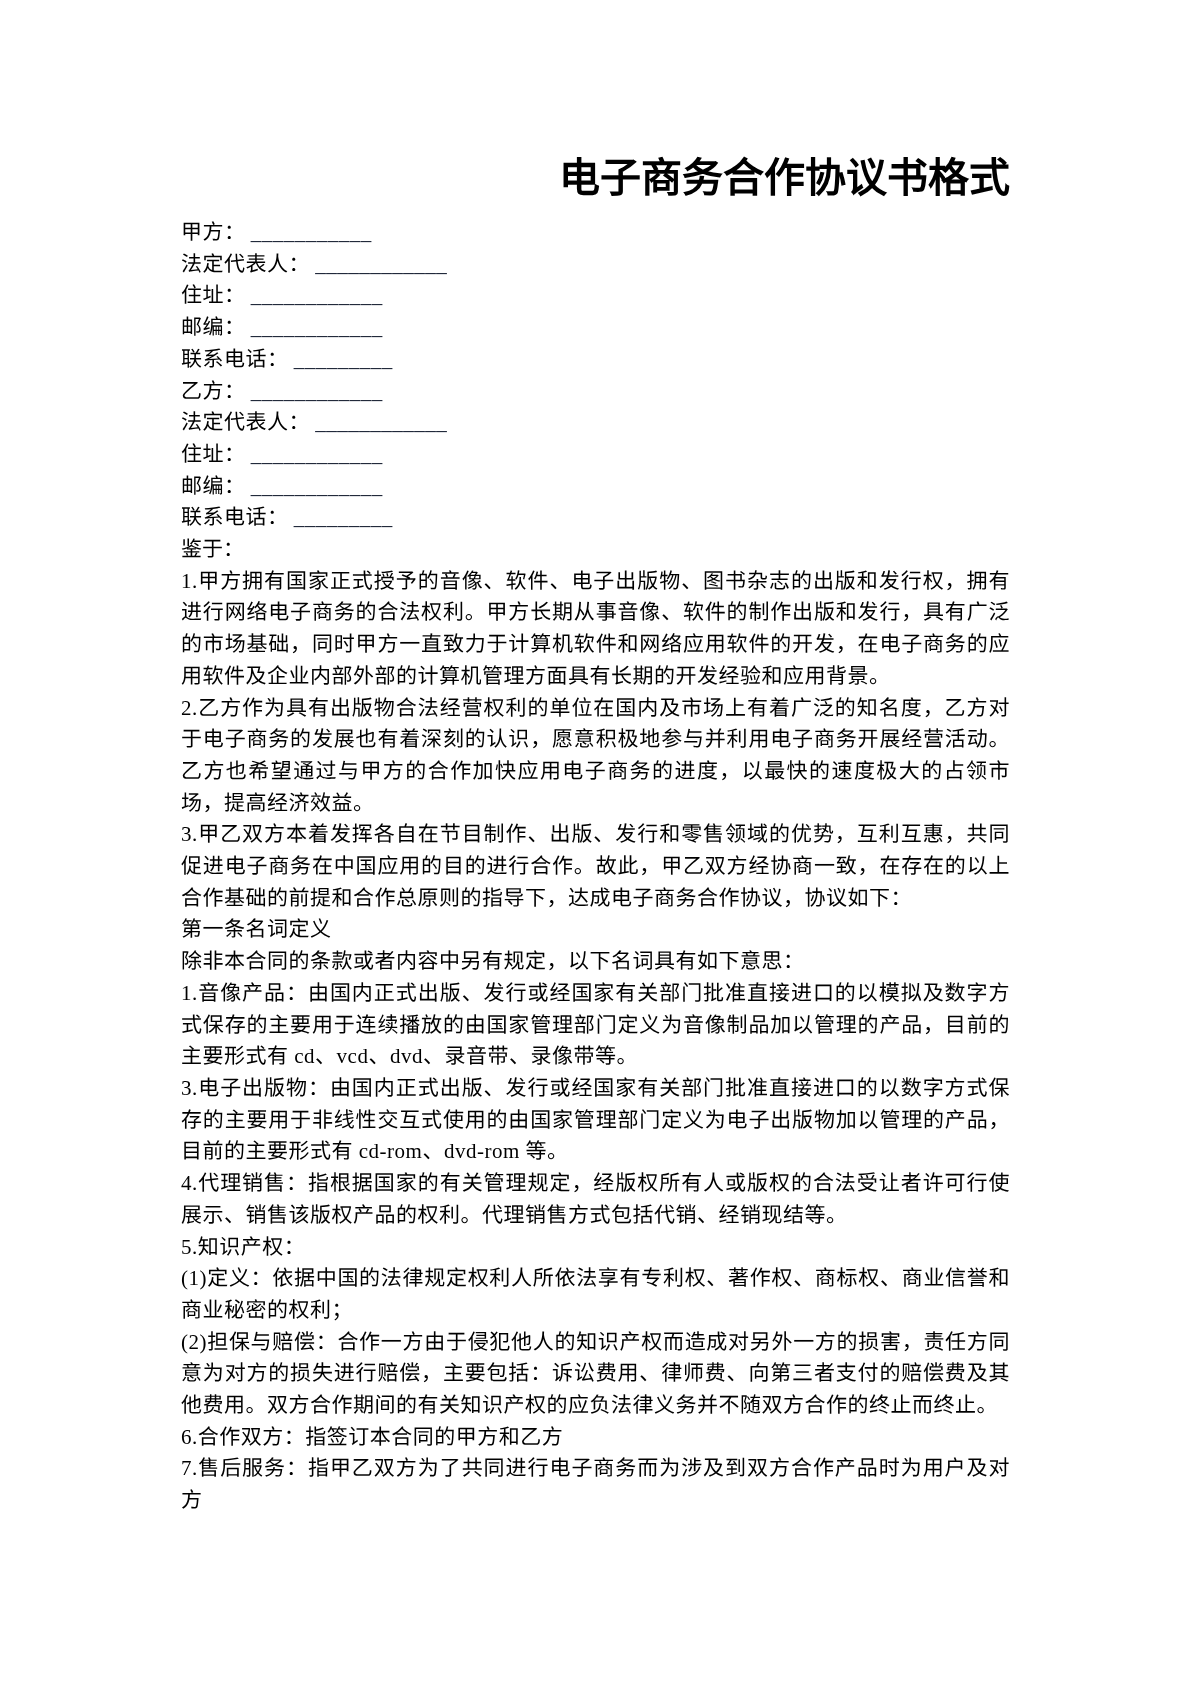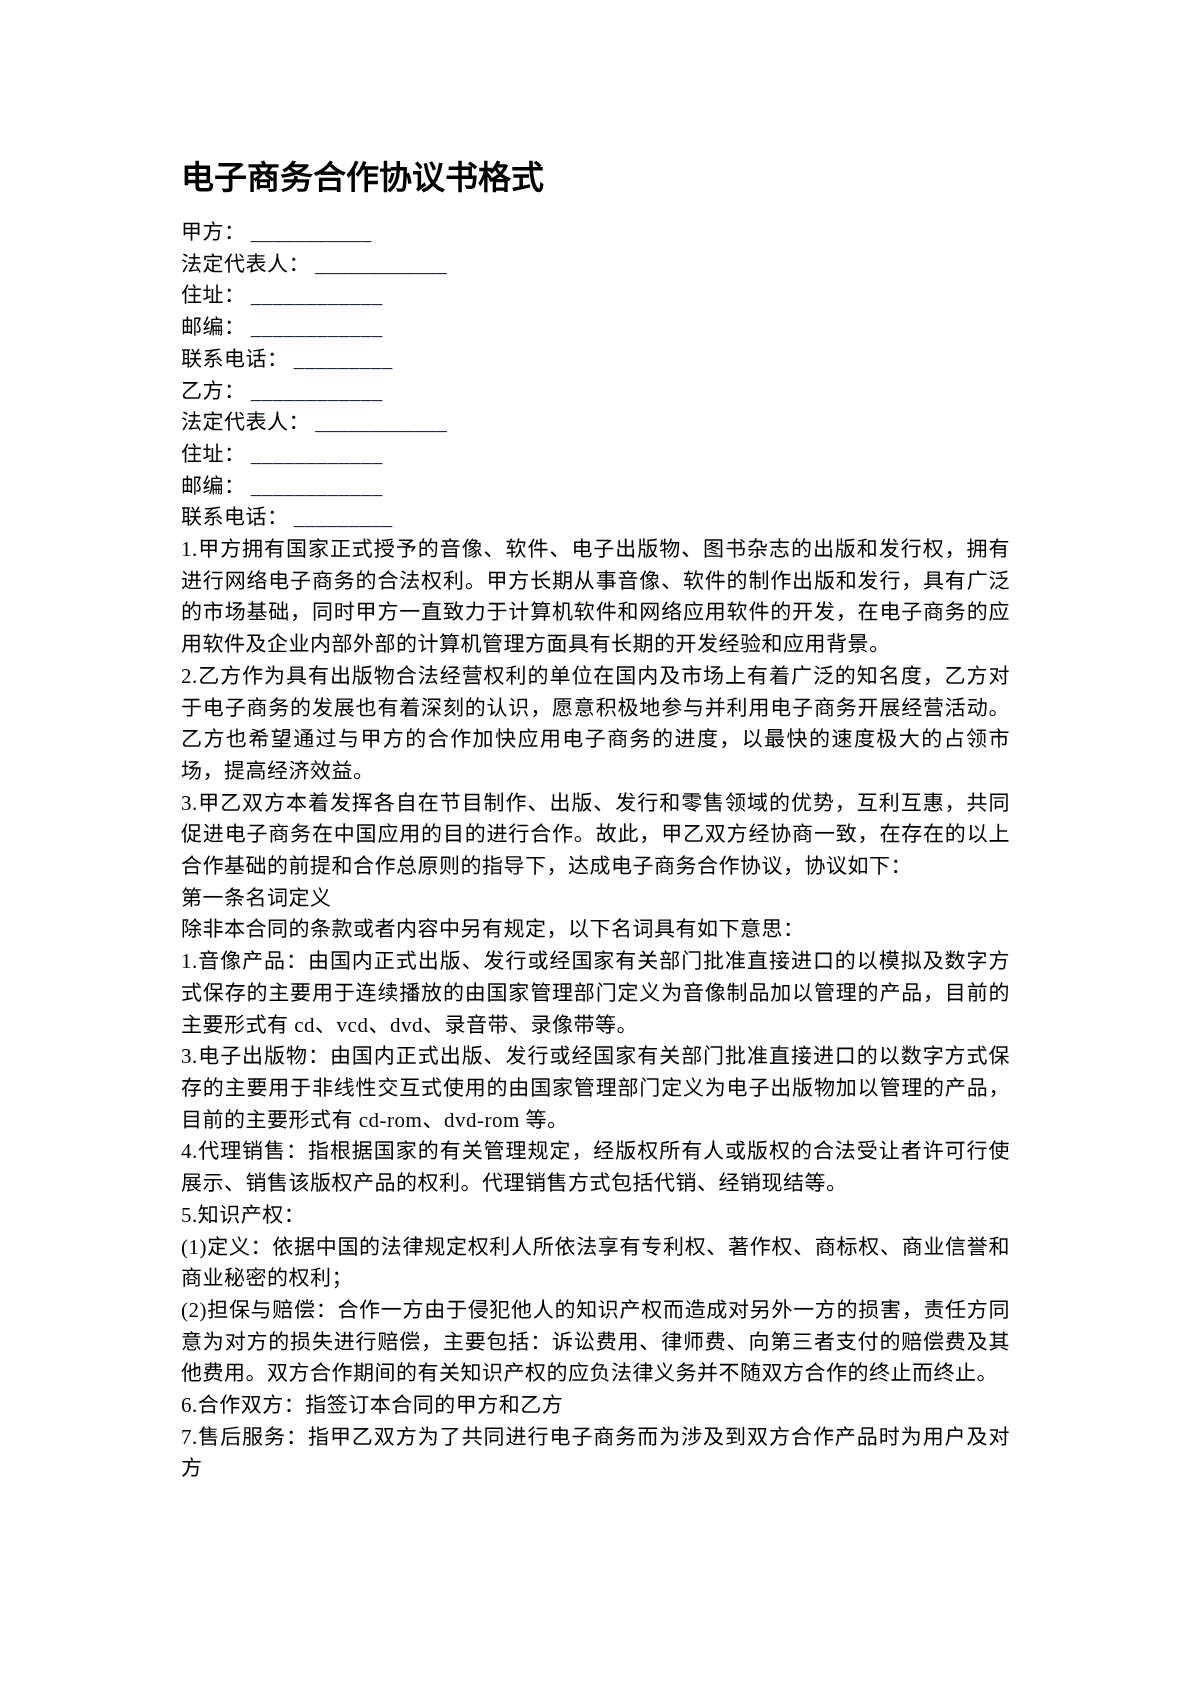--- a/index.html
+++ b/index.html
@@ -13,24 +13,24 @@
     height: 1683px;
     background: #ffffff;
     box-sizing: border-box;
     padding: 150px 180px 0 181px;
     font-family: "Liberation Serif", "DejaVu Serif", serif;
     color: #000000;
     overflow: hidden;
   }
   .doc-title {
     margin: 0 0 10px 0;
-    font-size: 33px;
+    font-size: 41px;
     line-height: 57px;
     font-weight: bold;
-    text-align: left;
+    text-align: right;
     white-space: nowrap;
   }
   .field-line {
     font-size: 21px;
     line-height: 31.7px;
     white-space: nowrap;
   }
   .field-label {
     letter-spacing: 0.5px;
     text-align: center;
@@ -92,20 +92,21 @@
     <div class="field-line">
       <span class="field-label">邮编：</span>
       <span class="field-blank">____________</span>
     </div>
     <div class="field-line">
       <span class="field-label">联系电话：</span>
       <span class="field-blank">_________</span>
     </div>
   </div>
 
+  <div class="field-line">鉴于：</div>
 
   <p class="body-par">1.甲方拥有国家正式授予的音像、软件、电子出版物、图书杂志的出版和发行权，拥有进行网络电子商务的合法权利。甲方长期从事音像、软件的制作出版和发行，具有广泛的市场基础，同时甲方一直致力于计算机软件和网络应用软件的开发，在电子商务的应用软件及企业内部外部的计算机管理方面具有长期的开发经验和应用背景。</p>
   <p class="body-par">2.乙方作为具有出版物合法经营权利的单位在国内及市场上有着广泛的知名度，乙方对于电子商务的发展也有着深刻的认识，愿意积极地参与并利用电子商务开展经营活动。乙方也希望通过与甲方的合作加快应用电子商务的进度，以最快的速度极大的占领市场，提高经济效益。</p>
   <p class="body-par">3.甲乙双方本着发挥各自在节目制作、出版、发行和零售领域的优势，互利互惠，共同促进电子商务在中国应用的目的进行合作。故此，甲乙双方经协商一致，在存在的以上合作基础的前提和合作总原则的指导下，达成电子商务合作协议，协议如下：</p>
 
   <p class="body-par">第一条名词定义</p>
   <p class="body-par">除非本合同的条款或者内容中另有规定，以下名词具有如下意思：</p>
 
   <p class="body-par">1.音像产品：由国内正式出版、发行或经国家有关部门批准直接进口的以模拟及数字方式保存的主要用于连续播放的由国家管理部门定义为音像制品加以管理的产品，目前的主要形式有 cd、vcd、dvd、录音带、录像带等。</p>
   <p class="body-par">3.电子出版物：由国内正式出版、发行或经国家有关部门批准直接进口的以数字方式保存的主要用于非线性交互式使用的由国家管理部门定义为电子出版物加以管理的产品，目前的主要形式有 cd-rom、dvd-rom 等。</p>

